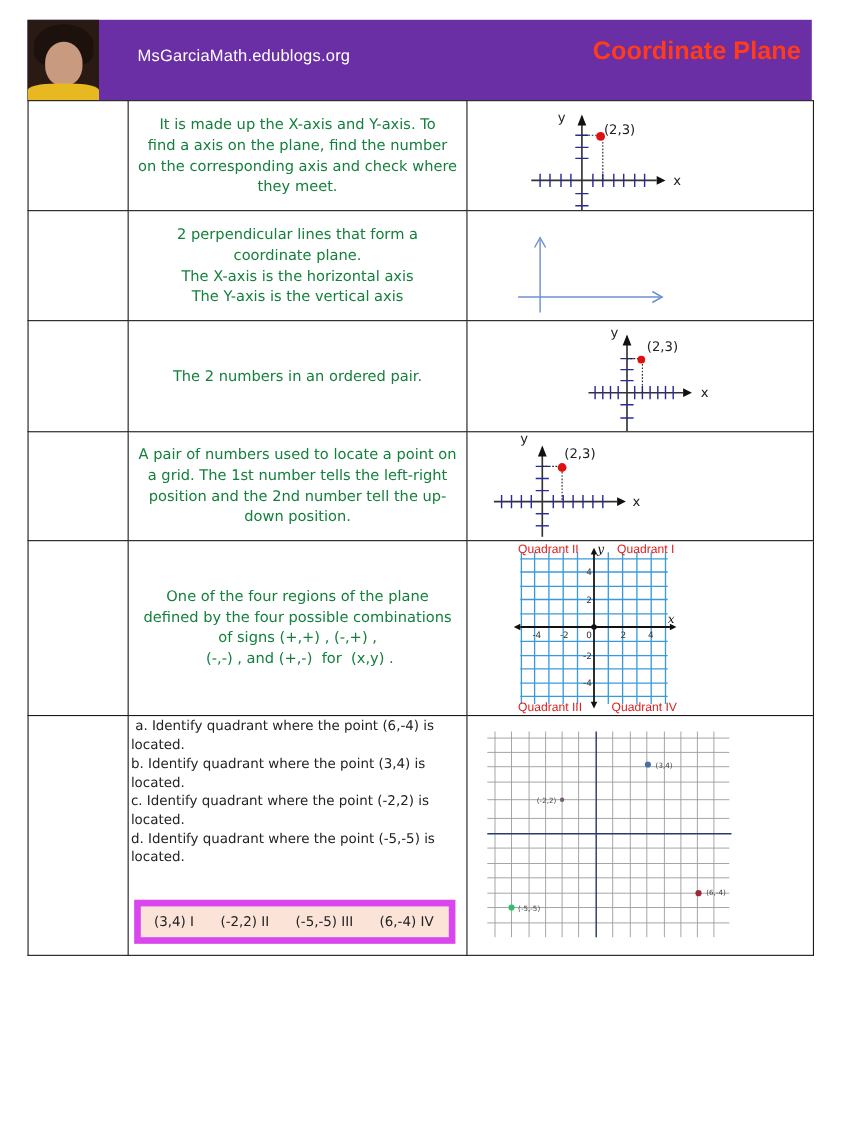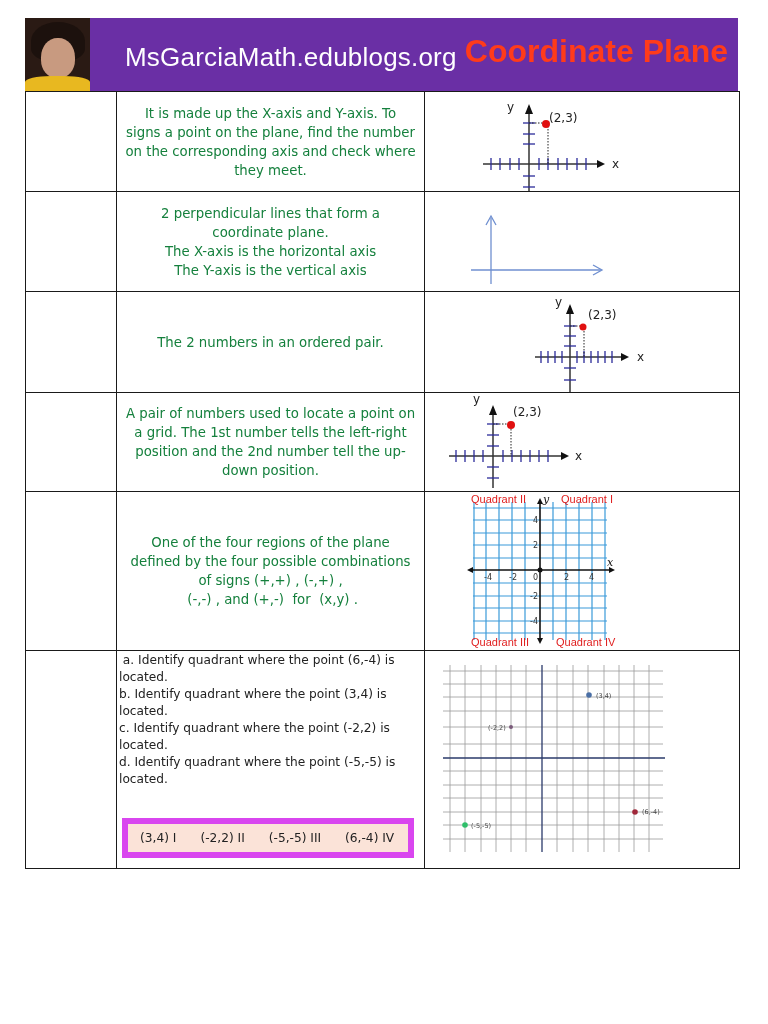--- a/index.html
+++ b/index.html
@@ -4,22 +4,22 @@
 <style>
   * { box-sizing: border-box; margin: 0; padding: 0; }
   html, body { width: 768px; height: 1024px; background: #ffffff; overflow: hidden; }
   body { position: relative; font-family: "DejaVu Sans", sans-serif; color: #222; }
 
   .header { position: absolute; left: 25px; top: 18px; width: 713px; height: 73px; background: #6a2fa5; }
   .photo { position: absolute; left: 0; top: 0; width: 65px; height: 73px; background: #2a1a14; overflow: hidden; }
   .photo .face { position: absolute; left: 16px; top: 20px; width: 34px; height: 40px; border-radius: 48% 48% 45% 45%; background: #c89a80; }
   .photo .hair { position: absolute; left: 6px; top: 4px; width: 54px; height: 38px; border-radius: 50% 50% 30% 30%; background: #1c110d; }
   .photo .scarf { position: absolute; left: 0; top: 58px; width: 65px; height: 15px; background: #e8b820; border-radius: 40% 40% 0 0; }
-  .site { position: absolute; left: 100px; top: 24px; color: #ffffff; font-family: "Liberation Sans", sans-serif; font-size: 26px; letter-spacing: 0.2px; }
-  .title { position: absolute; right: 10px; top: 15px; color: #ff3b1a; font-family: "Liberation Sans", sans-serif; font-weight: bold; font-size: 32px; }
+  .site { position: absolute; left: 100px; top: 24px; color: #ffffff; font-family: "Liberation Sans", sans-serif; font-size: 15px; letter-spacing: 0.2px; }
+  .title { position: absolute; right: 10px; top: 15px; color: #ff3b1a; font-family: "Liberation Sans", sans-serif; font-weight: bold; font-size: 23px; }
 
   table.grid { position: absolute; left: 25px; top: 91px; width: 714px; border-collapse: collapse; table-layout: fixed; }
   table.grid td { border: 1.5px solid #1a1a1a; vertical-align: middle; padding: 0; position: relative; }
   td.c1 { width: 91px; }
   td.c2 { width: 308px; }
   td.c3 { width: 315px; }
   .desc { font-size: 13.3px; line-height: 19px; text-align: center; padding: 0 2px; color: #15803d; }
   .desc.left { text-align: center; }
   .desc span { display: block; }
 
@@ -43,21 +43,21 @@
 </div>
 
 <table class="grid">
 
   <tbody>
       <tr style="height:100px">
     <td class="c1"></td>
     <td class="c2">
       <div class="desc">
         <span>It is made up the X-axis and Y-axis. To</span>
-        <span>signs a point on the plane, find the number</span>
+        <span>find a axis on the plane, find the number</span>
         <span>on the corresponding axis and check where</span>
         <span>they meet.</span>
       </div>
     </td>
     <td class="c3">
       <svg width="314" height="99" viewBox="0 0 314 99">
         <g stroke="#333" stroke-width="1.5">
           <line x1="58" y1="72" x2="172" y2="72"></line>
           <line x1="104" y1="14" x2="104" y2="99"></line>
         </g>

